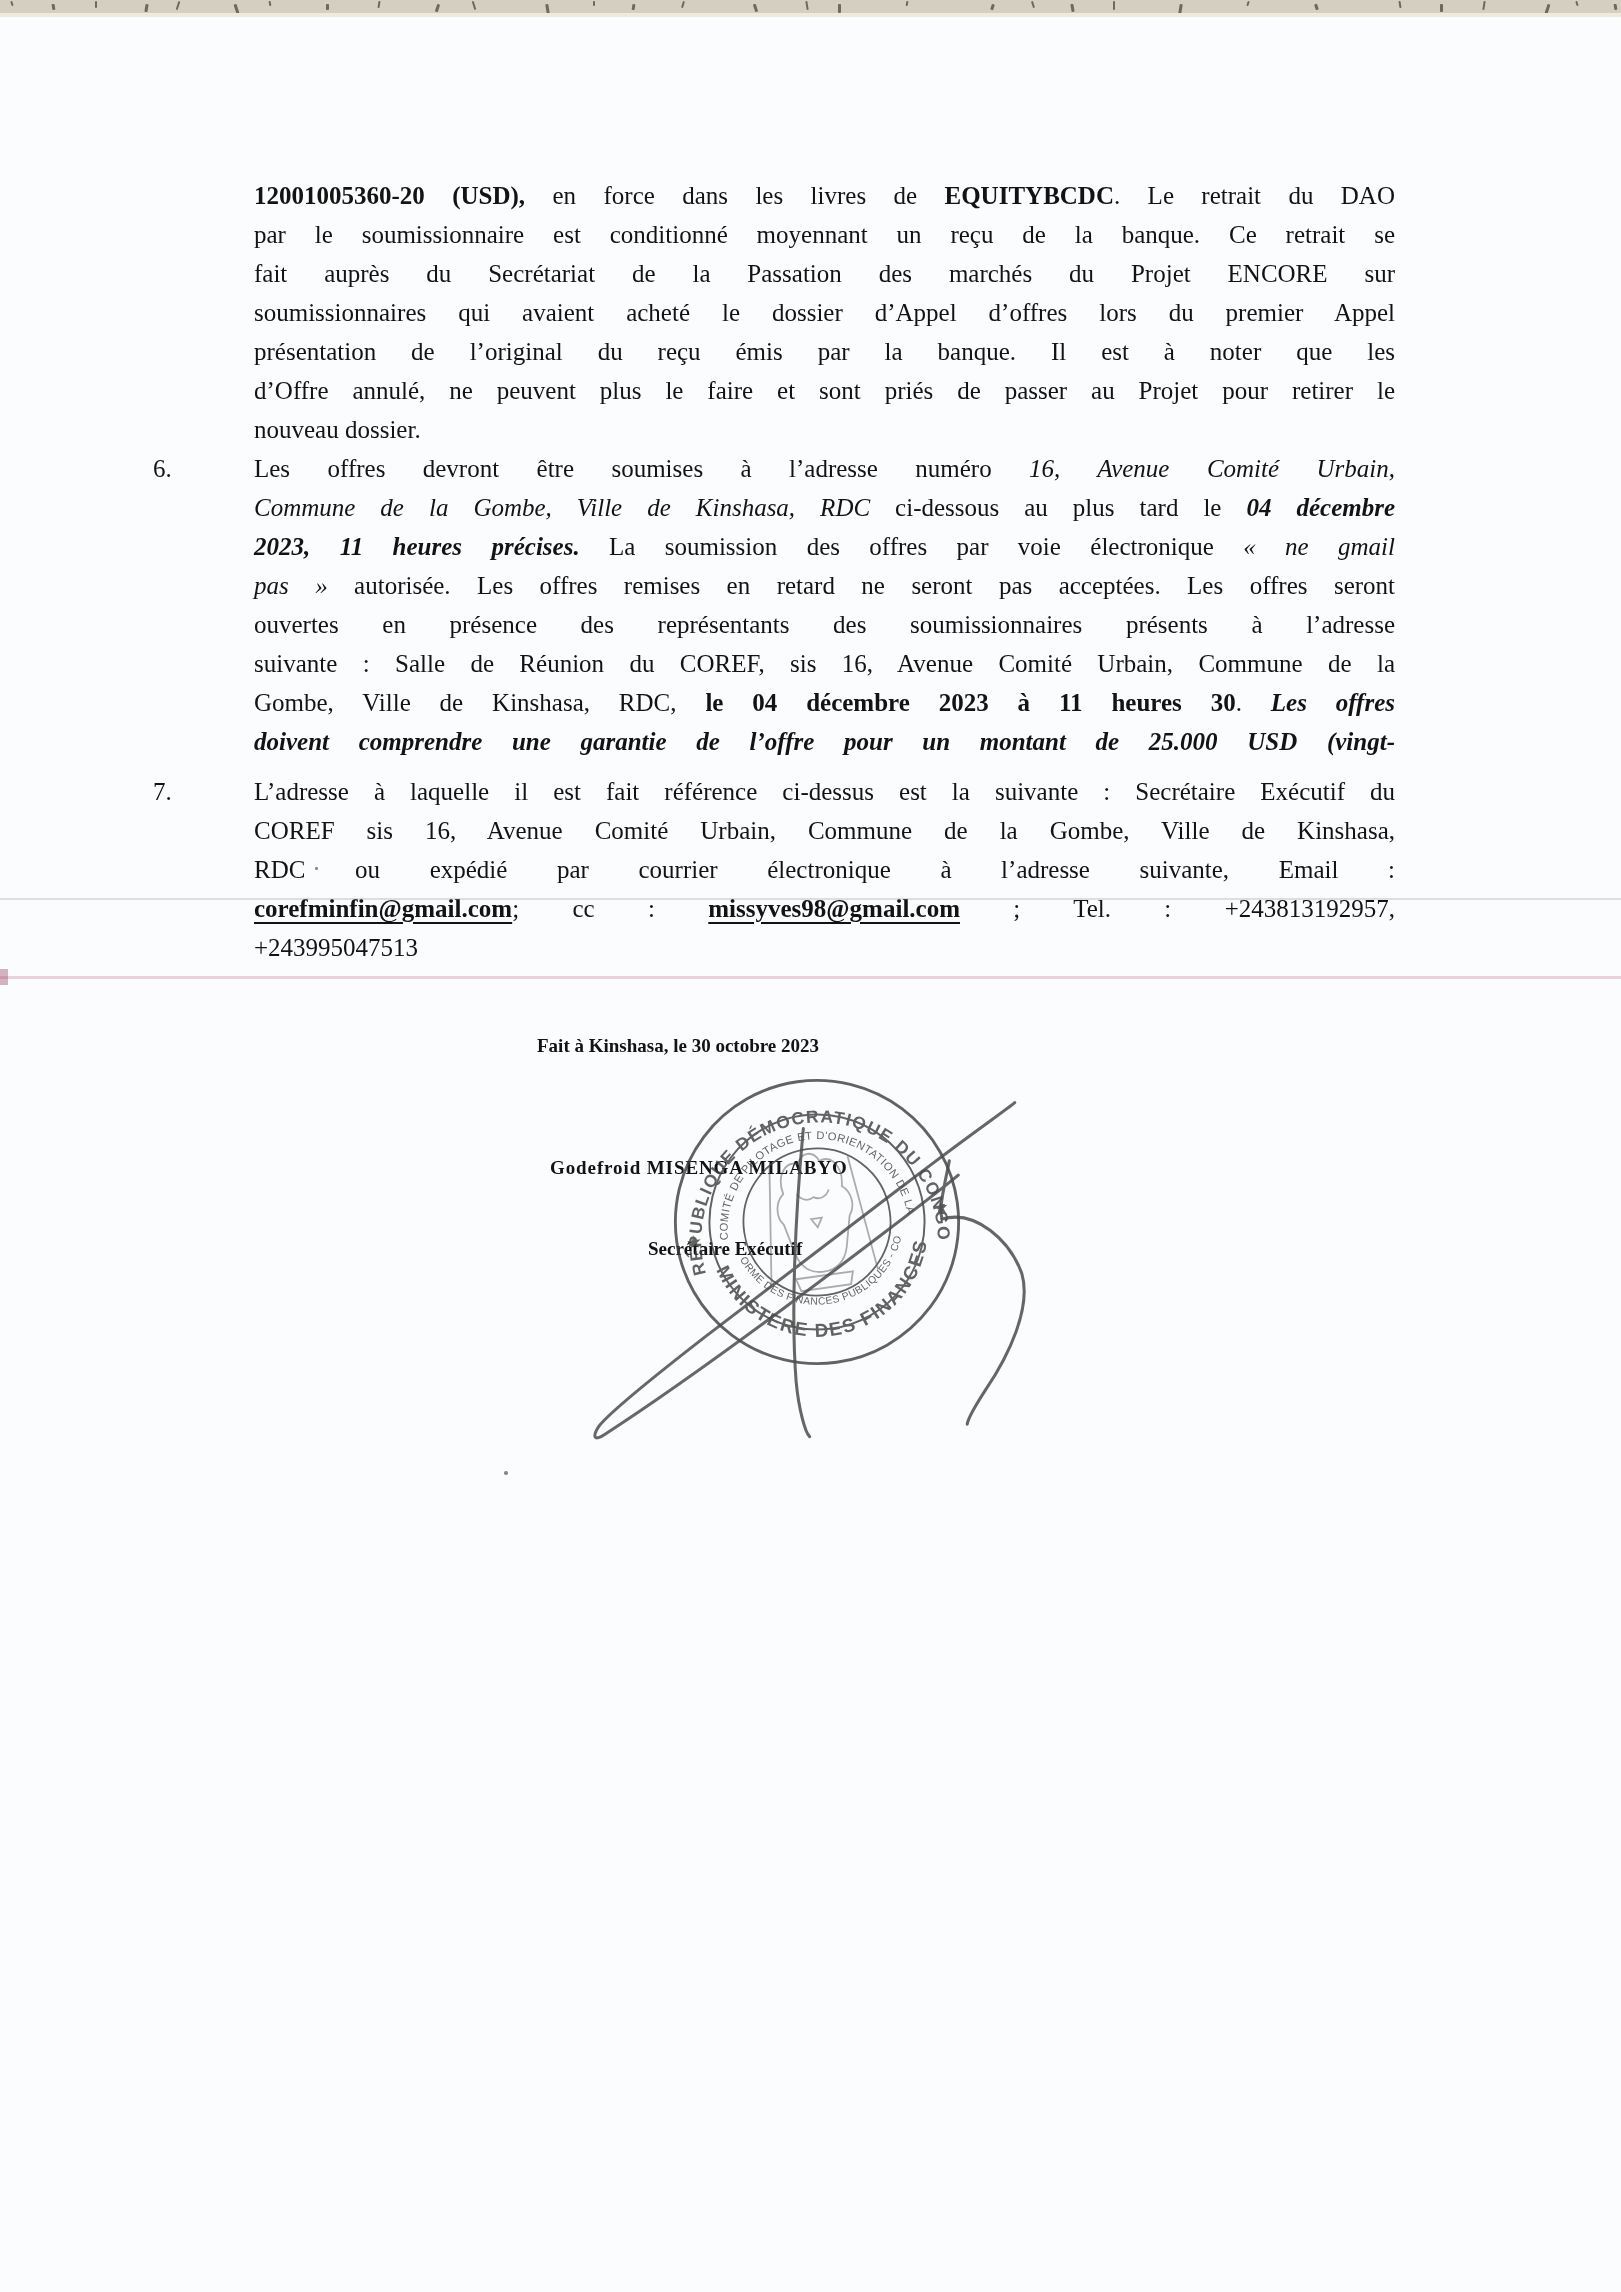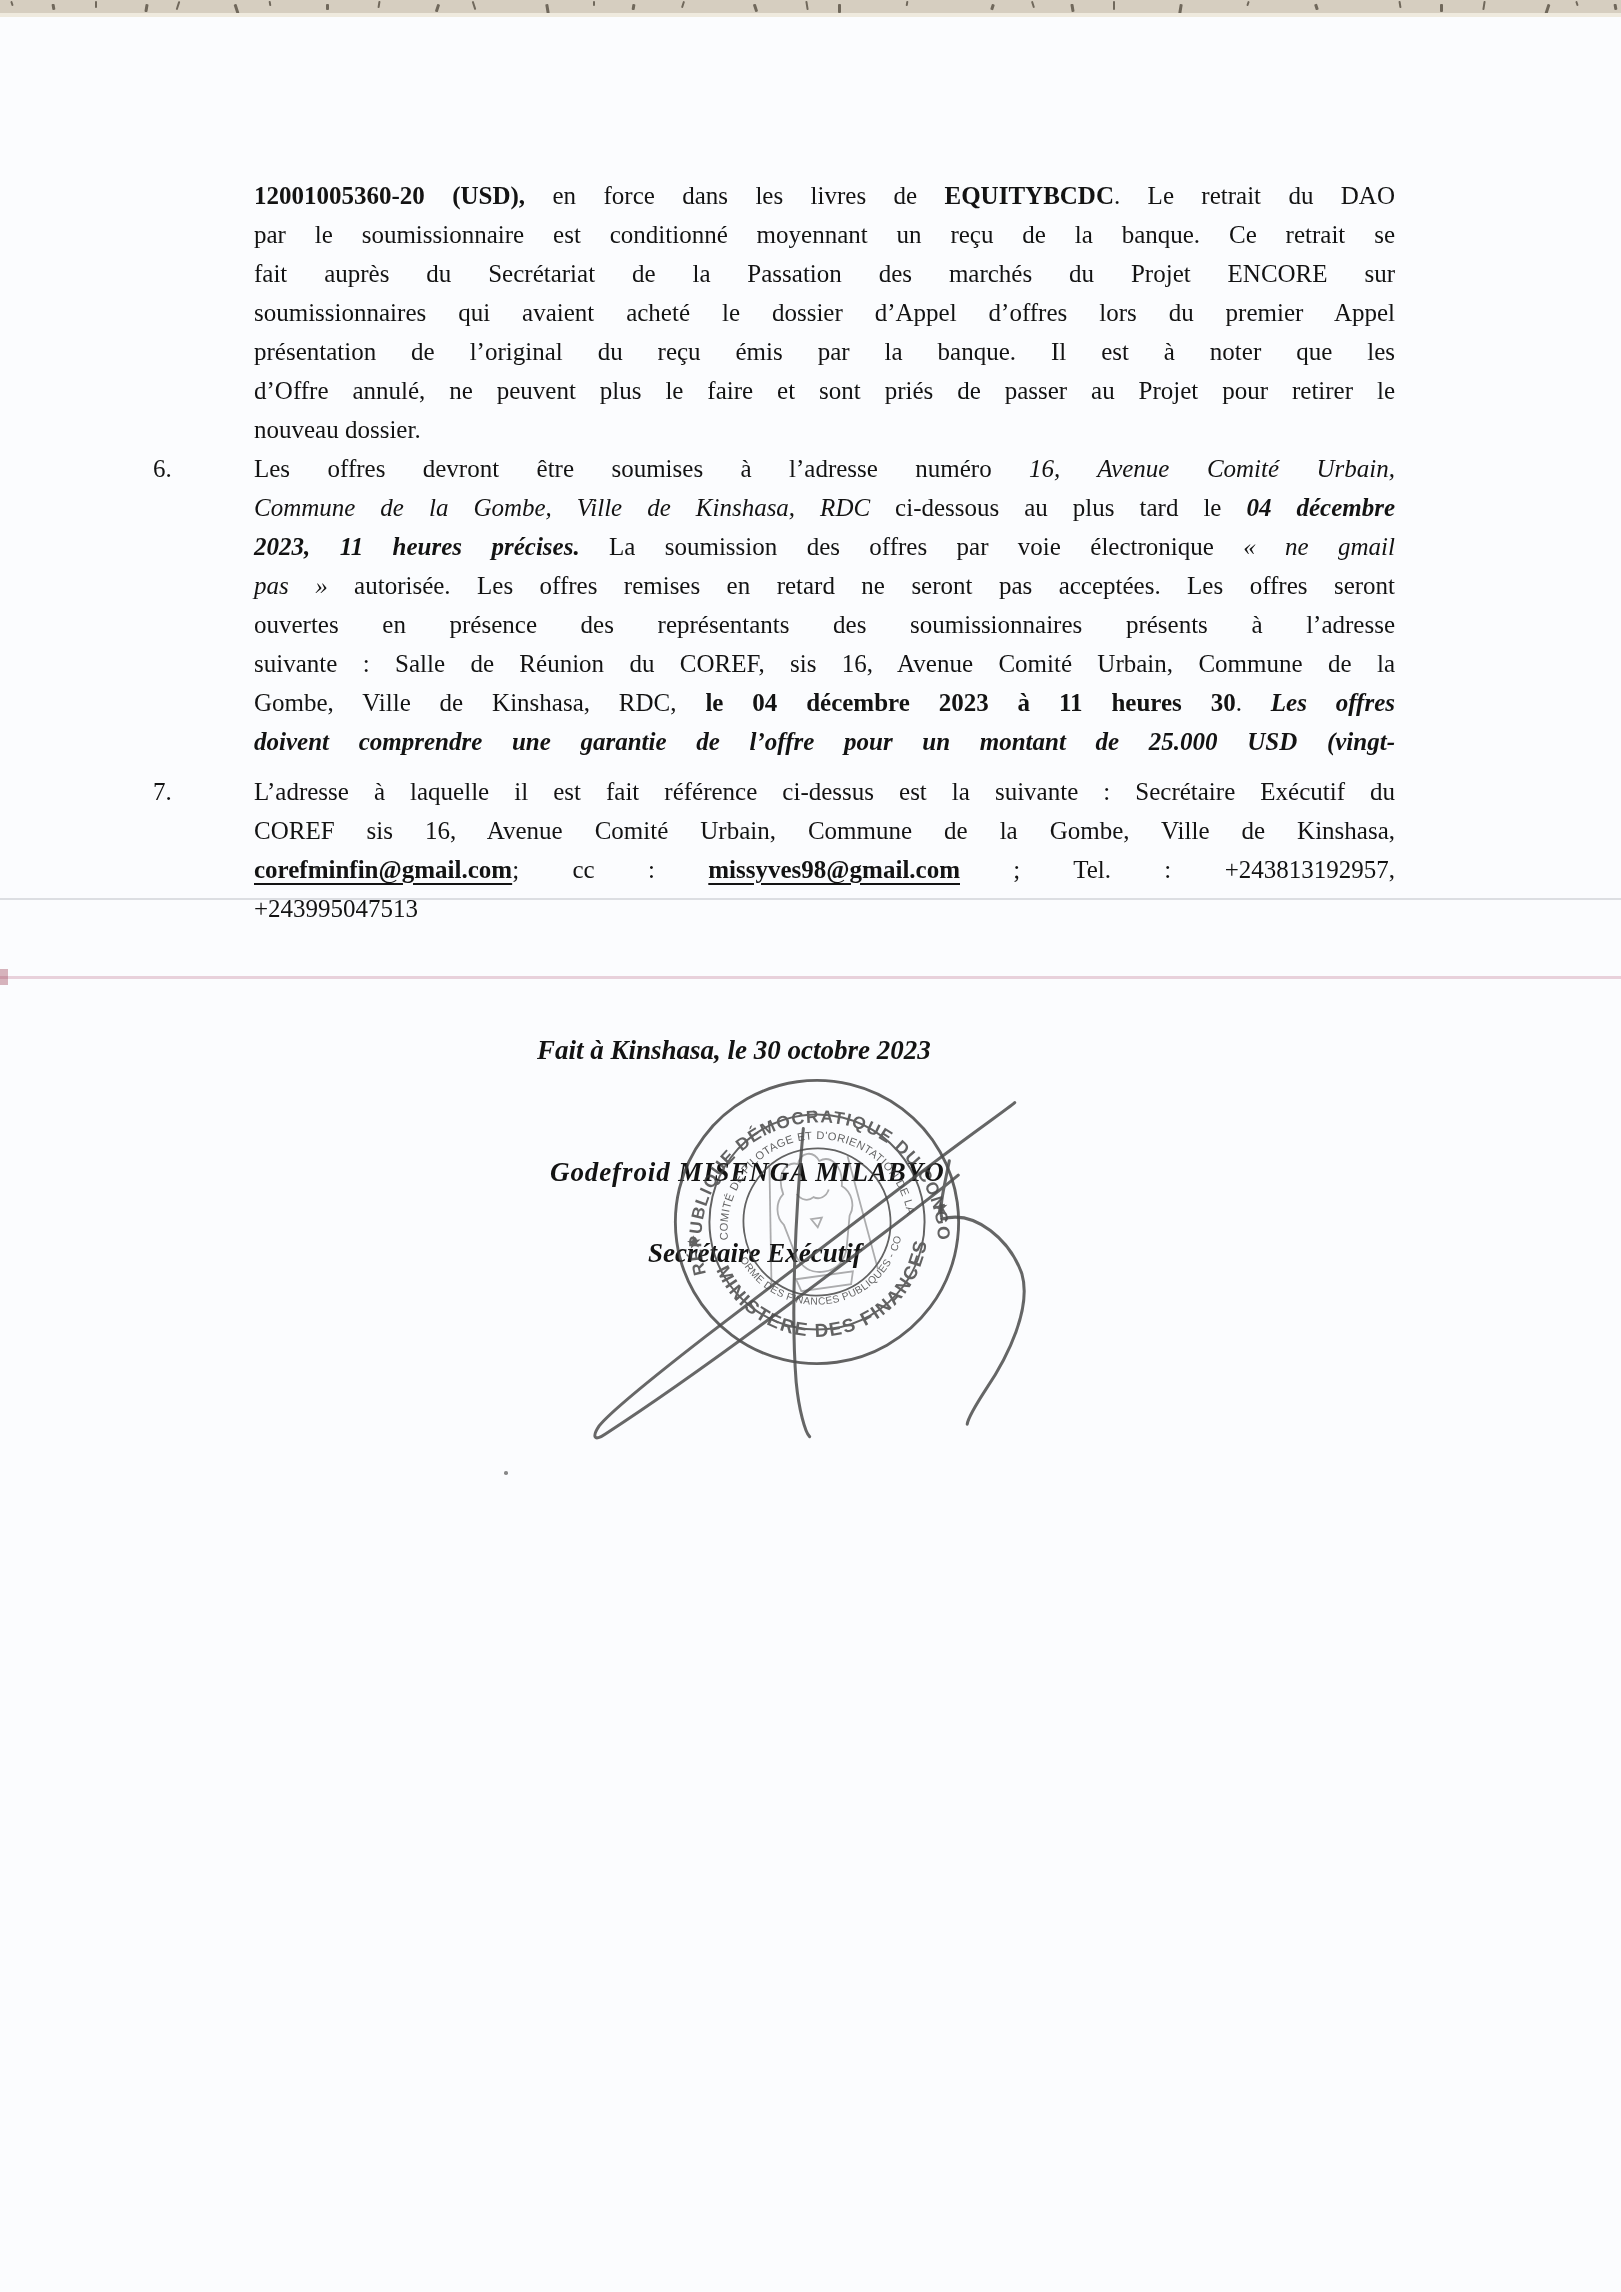--- a/index.html
+++ b/index.html
@@ -15,21 +15,21 @@
   .para{display:flex;justify-content:flex-end;}
   .pnum{width:101px;flex:none;font-size:25px;line-height:39px;}
   .ptext{width:1141px;flex:none;}
   .line{font-size:25px;line-height:39px;text-align:justify;text-align-last:justify;}
   .line.last{text-align-last:left;}
   .b{font-weight:bold;}
   .i{font-style:italic;}
   .u{text-decoration:underline;text-decoration-thickness:2.2px;text-underline-offset:4.5px;}
 
   
-  .closing-line{position:absolute;font-weight:bold;font-style:italic;font-size:27px;white-space:nowrap;}
+  .closing-line{position:absolute;font-weight:bold;font-size:19px;white-space:nowrap;}
   #fait{left:537px;top:1035px;}
   #name{left:550px;top:1157px;letter-spacing:0.9px;}
   #title{left:648px;top:1238px;}
 
   
   #art-gray{position:absolute;left:0;top:898px;width:1621px;height:1.8px;background:rgba(150,152,162,.30);}
   #art-pink{position:absolute;left:0;top:976px;width:1621px;height:2.7px;background:rgba(208,158,178,.45);}
   #art-pink-edge{position:absolute;left:0;top:969px;width:8px;height:16px;background:rgba(160,70,90,.40);}
   .dot{position:absolute;border-radius:50%;background:#6a6a6a;opacity:.8;}
 
@@ -104,20 +104,21 @@
           <div class="line"><span>suivante : Salle de Réunion du COREF, sis 16, Avenue Comité Urbain, Commune de la</span></div>
           <div class="line"><span>Gombe, Ville de Kinshasa, RDC, </span><span class="b">le 04 décembre 2023 à 11 heures 30</span><span>. </span><span class="b i">Les offres</span></div>
           <div class="line"><span class="b i">doivent comprendre une garantie de l’offre pour un montant de 25.000 USD (vingt-</span></div>
         </div>
       </div>
       <div class="para" style="margin-top: 10.7px;">
         <div class="pnum">7.</div>
         <div class="ptext">
           <div class="line"><span>L’adresse à laquelle il est fait référence ci-dessus est la suivante : Secrétaire Exécutif du</span></div>
           <div class="line"><span>COREF sis 16, Avenue Comité Urbain, Commune de la Gombe, Ville de Kinshasa,</span></div>
+          <div class="line"><span>RDC ou expédié par courrier électronique à l’adresse suivante, Email :</span></div>
           <div class="line"><span class="b u">corefminfin@gmail.com</span><span>; cc : </span><span class="b u">missyves98@gmail.com</span><span> ; Tel. : +243813192957,</span></div>
           <div class="line last"><span>+243995047513</span></div>
         </div>
       </div>
     </div>
 
   <div id="art-gray"></div>
   <div id="art-pink"></div>
   <div id="art-pink-edge"></div>
 

